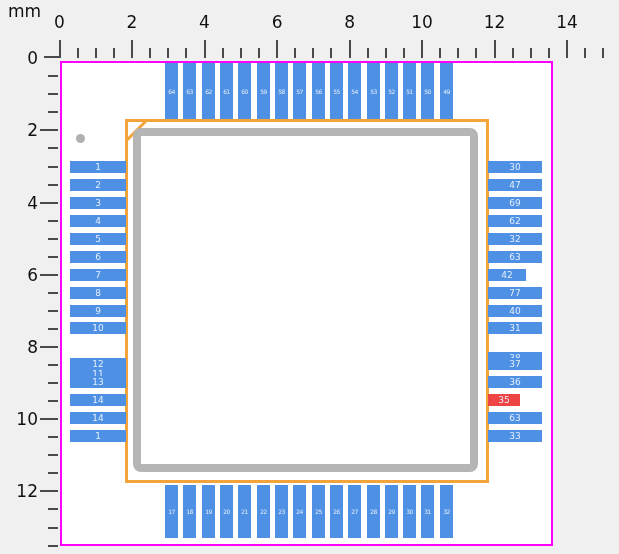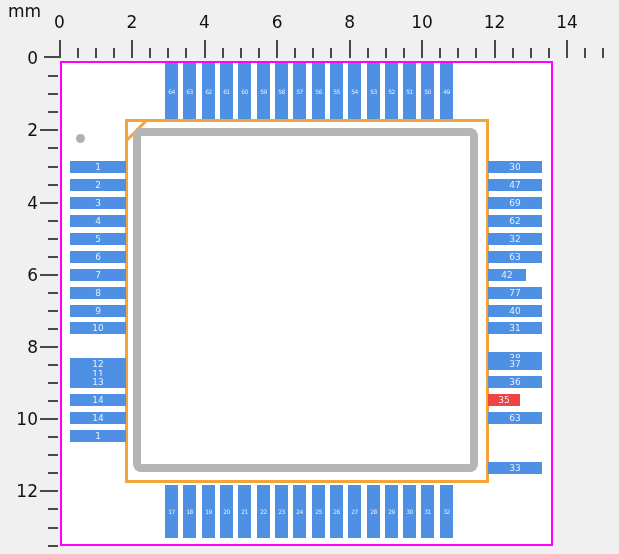--- a/index.html
+++ b/index.html
@@ -141,21 +141,21 @@
       <div class="pad side" style="left: 488px; top: 251px; width: 54px; height: 12px; background: rgb(77, 144, 228);">63</div>
       <div class="pad side" style="left: 488px; top: 269px; width: 38px; height: 12px; background: rgb(77, 144, 228);">42</div>
       <div class="pad side" style="left: 488px; top: 287px; width: 54px; height: 12px; background: rgb(77, 144, 228);">77</div>
       <div class="pad side" style="left: 488px; top: 305px; width: 54px; height: 12px; background: rgb(77, 144, 228);">40</div>
       <div class="pad side" style="left: 488px; top: 322px; width: 54px; height: 12px; background: rgb(77, 144, 228);">31</div>
       <div class="pad side" style="left: 488px; top: 352px; width: 54px; height: 12px; background: rgb(77, 144, 228);">38</div>
       <div class="pad side" style="left: 488px; top: 358px; width: 54px; height: 12px; background: rgb(77, 144, 228); text-align: center;">37</div>
       <div class="pad side" style="left: 488px; top: 376px; width: 54px; height: 12px; background: rgb(77, 144, 228);">36</div>
       <div class="pad side" style="left: 488px; top: 394px; width: 32px; height: 12px; background: #ef4444;">35</div>
       <div class="pad side" style="left: 488px; top: 412px; width: 54px; height: 12px; background: rgb(77, 144, 228);">63</div>
-      <div class="pad side" style="left: 488px; top: 430px; width: 54px; height: 12px; background: rgb(77, 144, 228); margin-top: 32px;">33</div>
+      <div class="pad side" style="left: 488px; top: 430px; width: 54px; height: 12px; background: rgb(77, 144, 228);">33</div>
       <div class="pad vert" style="left: 165px; top: 63px; width: 13px; height: 56px; background: rgb(77, 144, 228);">64</div>
       <div class="pad vert" style="left: 183px; top: 63px; width: 13px; height: 56px; background: rgb(77, 144, 228);">63</div>
       <div class="pad vert" style="left: 202px; top: 63px; width: 13px; height: 56px; background: rgb(77, 144, 228);">62</div>
       <div class="pad vert" style="left: 220px; top: 63px; width: 13px; height: 56px; background: rgb(77, 144, 228);">61</div>
       <div class="pad vert" style="left: 238px; top: 63px; width: 13px; height: 56px; background: rgb(77, 144, 228);">60</div>
       <div class="pad vert" style="left: 257px; top: 63px; width: 13px; height: 56px; background: rgb(77, 144, 228);">59</div>
       <div class="pad vert" style="left: 275px; top: 63px; width: 13px; height: 56px; background: rgb(77, 144, 228);">58</div>
       <div class="pad vert" style="left: 293px; top: 63px; width: 13px; height: 56px; background: rgb(77, 144, 228);">57</div>
       <div class="pad vert" style="left: 312px; top: 63px; width: 13px; height: 56px; background: rgb(77, 144, 228);">56</div>
       <div class="pad vert" style="left: 330px; top: 63px; width: 13px; height: 56px; background: rgb(77, 144, 228);">55</div>

